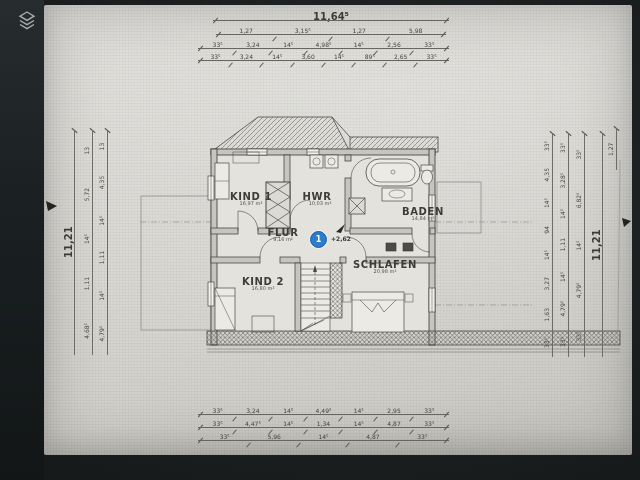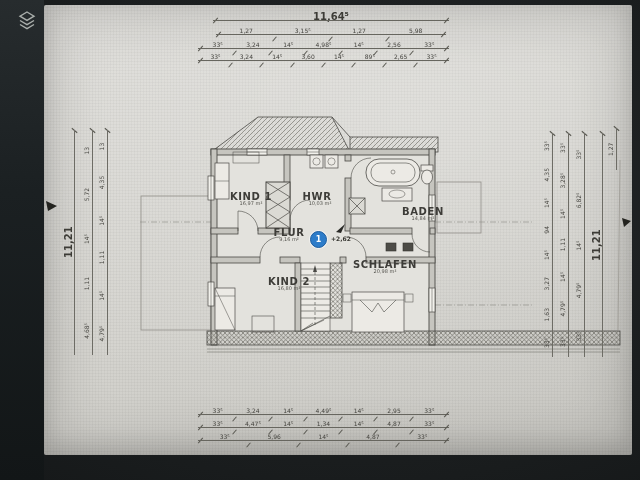--- a/index.html
+++ b/index.html
@@ -322,25 +322,25 @@
     <div class="rarea">16,97 m²</div>
   </div>
   <div class="room" style="left:317px;top:193px;text-align:right;">
     <div class="rname">HWR</div>
     <div class="rarea">10,03 m²</div>
   </div>
   <div class="room" style="left:391px;top:208px;margin-left:32px;">
     <div class="rname">BADEN</div>
     <div class="rarea">14,84 m²</div>
   </div>
-  <div class="room" style="left:289px;top:229px;text-align:center;">
+  <div class="room" style="left:283px;top:229px;text-align:center;">
     <div class="rname">FLUR</div>
     <div class="rarea">9,16 m²</div>
   </div>
-  <div class="room" style="left:263px;top:278px;margin-left:26px;">
+  <div class="room" style="left:263px;top:278px;">
     <div class="rname">KIND 2</div>
     <div class="rarea">16,80 m²</div>
   </div>
   <div class="room" style="left:385px;top:261px;">
     <div class="rname">SCHLAFEN</div>
     <div class="rarea">20,98 m²</div>
   </div>
 
   <div class="lvl-circle">1</div>
   <div class="lvl-value">+2,62</div>

